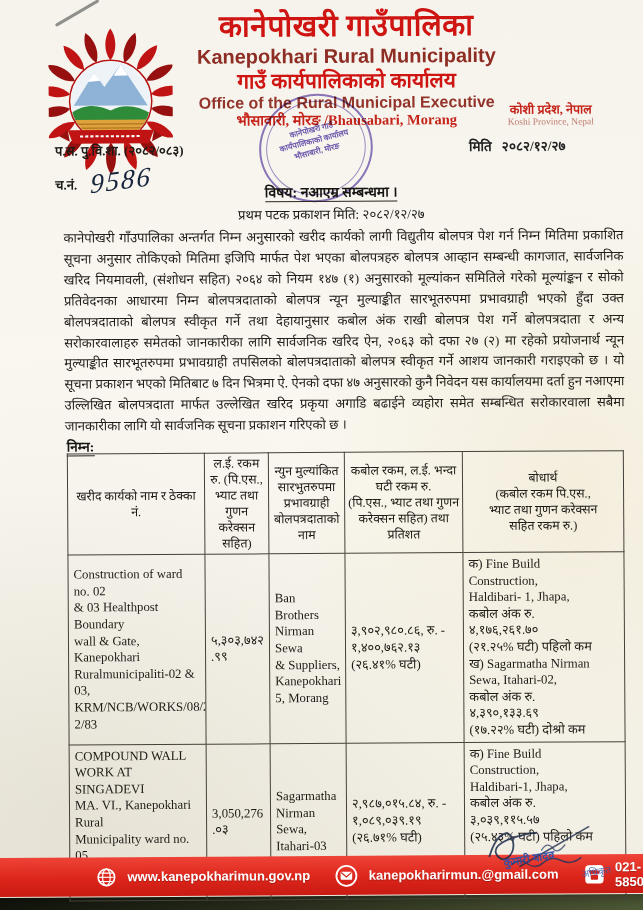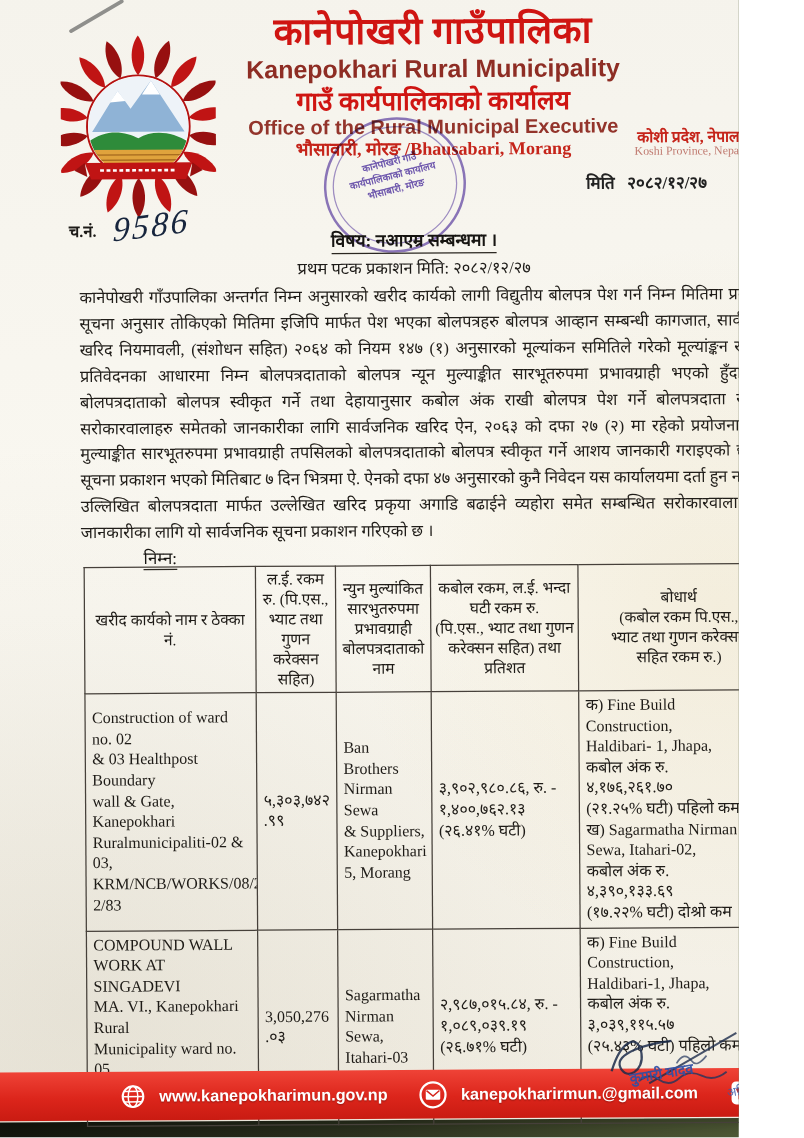--- a/index.html
+++ b/index.html
@@ -1,16 +1,16 @@
 <!DOCTYPE html>
 <html><head>
 <meta charset="utf-8">
 <style>
   html,body{margin:0;padding:0;}
-  .photo{position:relative;width:591px;height:910px;overflow:hidden;
+  .photo{position:relative;width:643px;height:910px;overflow:hidden;
     background:linear-gradient(95deg,#0c0e08 0%,#2e3420 55%,#4f5a36 100%);
     font-family:"Liberation Serif","DejaVu Serif",serif;}
   .paper{position:absolute;left:-10px;top:-8px;width:663px;height:906px;
     background:
       radial-gradient(circle at 88% 55%, rgba(205,175,95,.14), transparent 38%),
       radial-gradient(circle at 10% 90%, rgba(120,110,80,.10), transparent 45%),
       linear-gradient(180deg,#f5f3ec 0%,#faf8f1 55%,#f1ede2 100%);
     transform:rotate(-0.35deg);transform-origin:top left;
     box-shadow:0 0 18px rgba(0,0,0,.55);}
   .abs{position:absolute;}
@@ -43,22 +43,22 @@
   .seal .stext{position:absolute;left:8px;right:8px;top:30px;text-align:center;
     font-size:8px;line-height:11px;color:#5a3fae;font-weight:bold;}
   
   .subject{left:190px;top:192px;width:300px;text-align:center;}
   .subject span{font-size:14px;font-weight:bold;color:#171512;border-bottom:1.3px solid #2a2620;
     padding-bottom:1px;}
   .publish{left:120px;top:215px;width:440px;text-align:center;font-size:13.2px;color:#1d1b18;}
   
   .bodypar{left:72px;top:237px;width:560px;height:206px;overflow:hidden;
     font-size:13.1px;line-height:20.9px;text-align:justify;color:#201d19;}
-  .nimna{left:74px;top:446px;font-size:13.5px;font-weight:normal;color:#171512;
-    border-bottom:1.2px solid #2a2620;margin-left:48px;}
+  .nimna{left:74px;top:446px;font-size:13.5px;font-weight:bold;color:#171512;
+    border-bottom:1.2px solid #2a2620;}
   
   .ttable{left:74px;top:462px;width:556px;border-collapse:collapse;table-layout:fixed;}
   .ttable td,.ttable th{border:1.3px solid #46403a;vertical-align:middle;
     font-weight:normal;color:#1e1b17;overflow:hidden;}
   .ttable th{font-size:12.4px;line-height:16px;text-align:center;padding:2px 3px;height:76px;}
   .ttable td{font-size:12.8px;line-height:16.6px;padding:3px 5px;}
   .r1{height:176px;}
   .r2{height:103px;}
   .cell-top{vertical-align:top !important;}
   .c-name{font-size:13px;line-height:16.5px;}
@@ -141,20 +141,21 @@
     <div class="abs province">
       <div class="prov-np">कोशी प्रदेश, नेपाल</div>
       <div class="prov-en">Koshi Province, Nepal</div>
     </div>
 
     <div class="abs date-line">
       <span>मिति</span>&nbsp;&nbsp;
       <span>२०८२/१२/२७</span>
     </div>
 
+    <div class="abs refs1">प.स. पु.वि.शा. (२०८२/०८३)</div>
     <div class="abs refs2">
       <span>च.नं.</span>
       <span class="hand-no">9586</span>
     </div>
 
     <div class="abs seal">
       <div class="ring"></div>
       <div class="ring2"></div>
       <div class="stext">
         <div>कानेपोखरी गाउँ</div>

